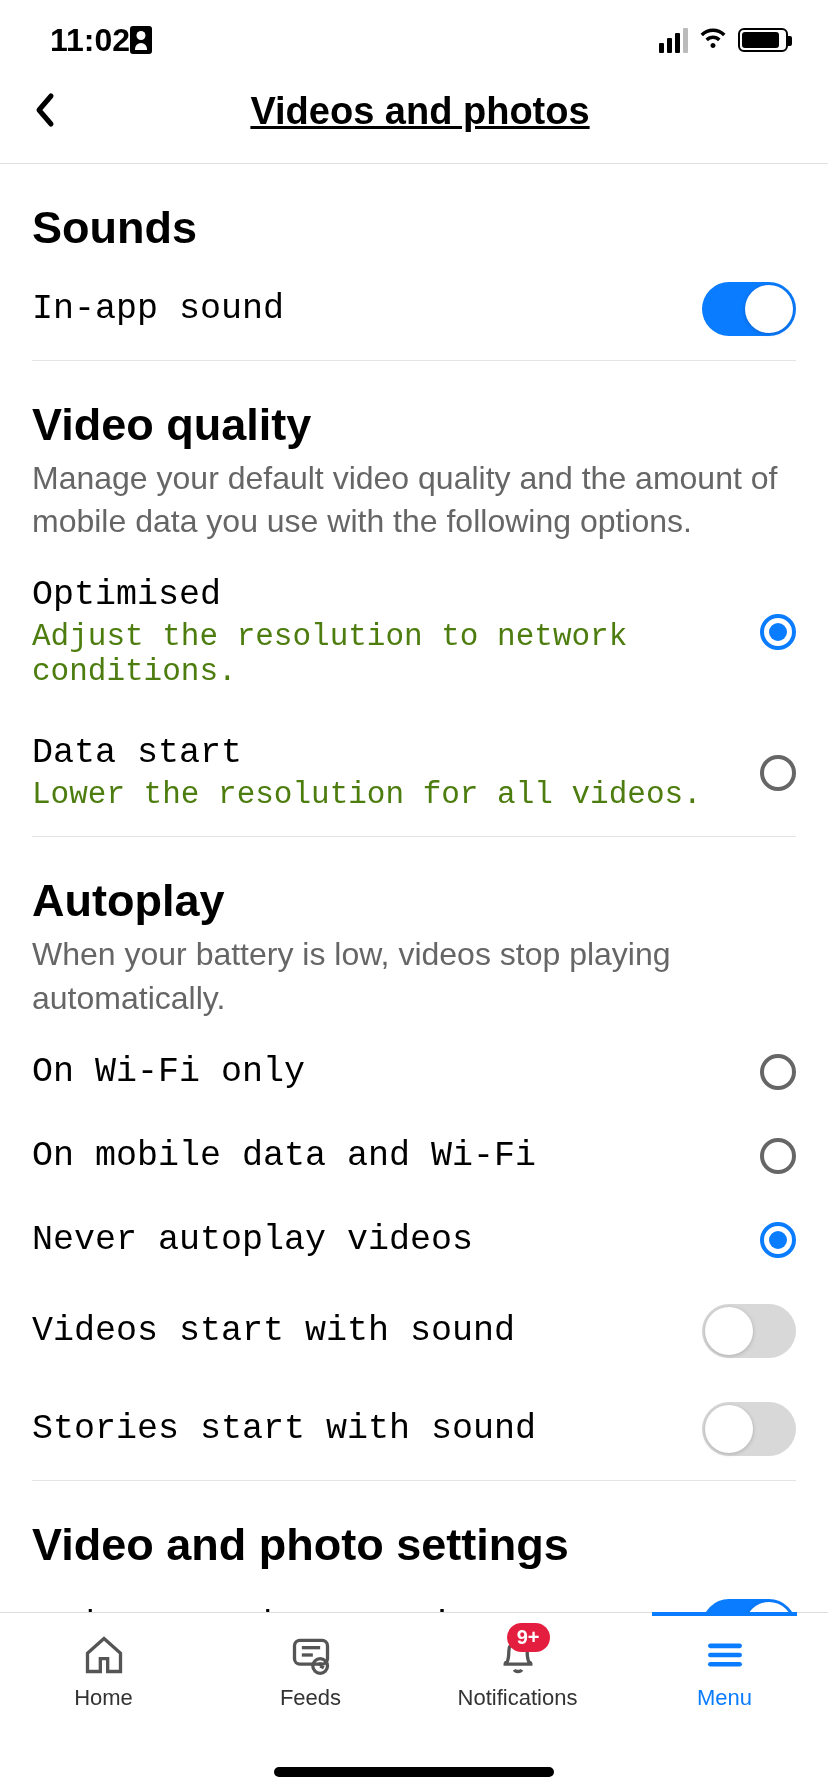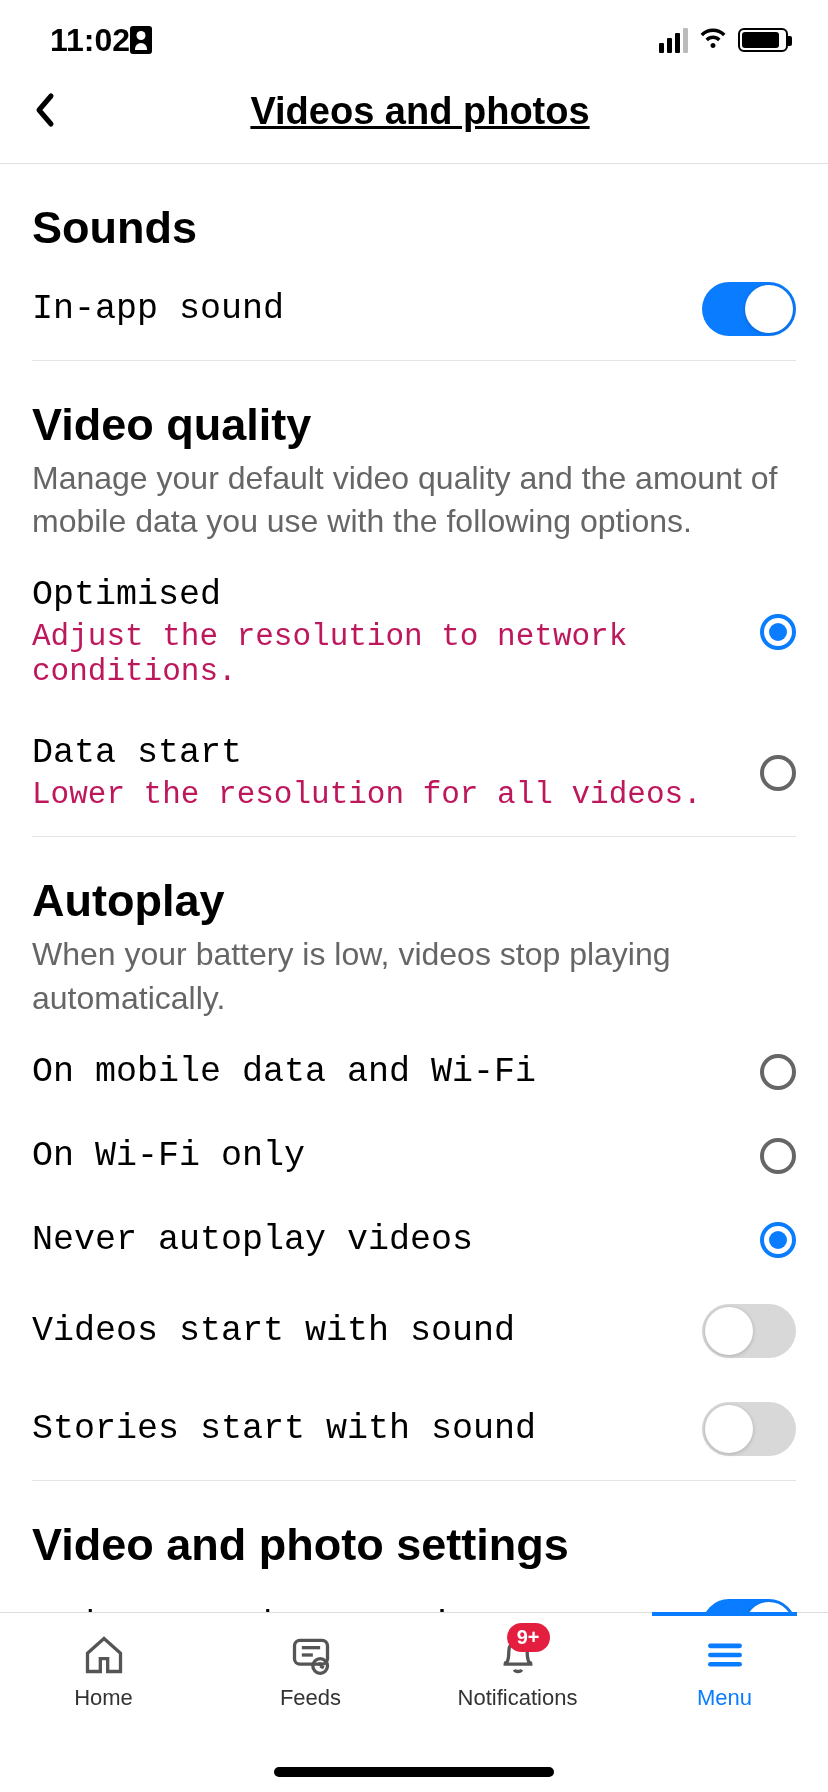--- a/index.html
+++ b/index.html
@@ -107,21 +107,21 @@
     .row-text {
       flex: 1;
       font-family: Liberation Mono, monospace;
     }
     .row-label {
       font-size: 35px;
       font-weight: 400;
     }
     .row-sub {
       font-size: 31px;
-      color: #be185d;
+      color: #4d7c0f;
       margin-top: 4px;
     }
     
     
     .toggle {
       width: 94px;
       height: 54px;
       border-radius: 30px;
       position: relative;
       flex-shrink: 0;
@@ -327,27 +327,27 @@
       </div>
       <div class="radio"></div>
     </div>
   </div>
 
   <div class="section">
     <div class="section-title">Autoplay</div>
     <div class="section-desc">When your battery is low, videos stop playing automatically.</div>
     <div class="row">
       <div class="row-text">
+        <div class="row-label">On Wi-Fi only</div>
+      </div>
+      <div class="radio"></div>
+    </div>
+    <div class="row">
+      <div class="row-text">
         <div class="row-label">On mobile data and Wi-Fi</div>
-      </div>
-      <div class="radio"></div>
-    </div>
-    <div class="row">
-      <div class="row-text">
-        <div class="row-label">On Wi-Fi only</div>
       </div>
       <div class="radio"></div>
     </div>
     <div class="row">
       <div class="row-text">
         <div class="row-label">Never autoplay videos</div>
       </div>
       <div class="radio selected"></div>
     </div>
     <div class="row">

